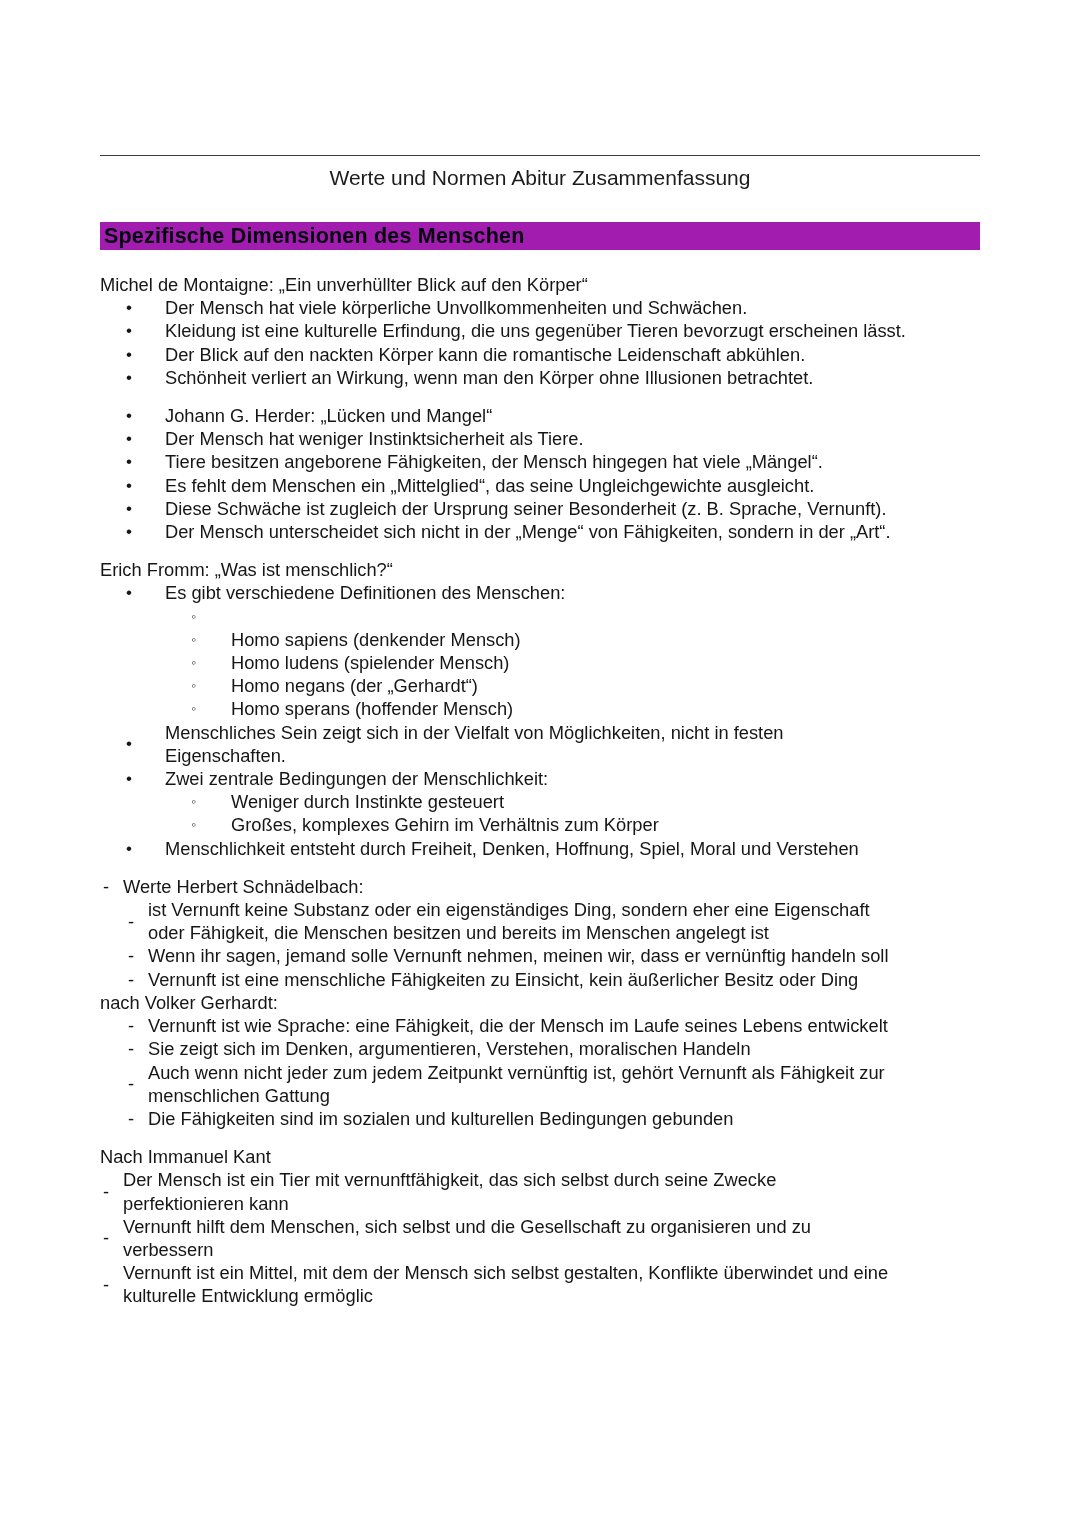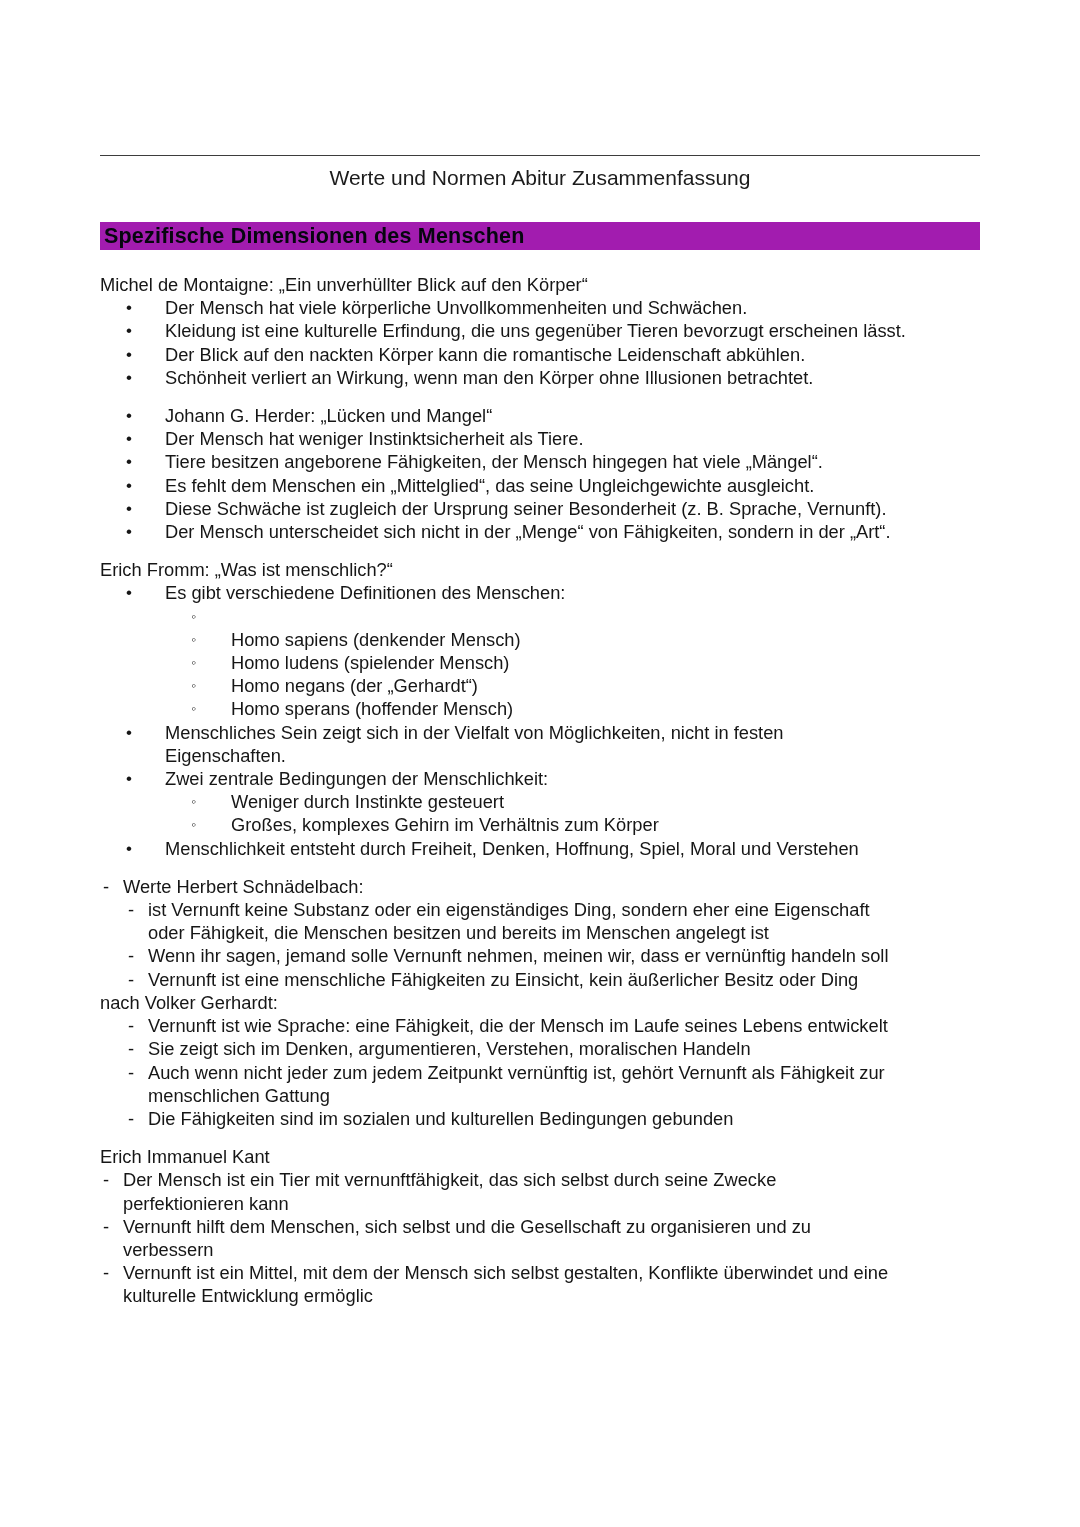--- a/index.html
+++ b/index.html
@@ -45,21 +45,21 @@
     letter-spacing: 0.2px;
     background: #1567ef; 
     color: #06060f;
   }
   .blocks {
     margin-top: 23px;
     font-size: 18.3px;
     line-height: 23.2px;
     color: #161616;
   }
-  .row { display: flex; align-items: flex-start; }
+  .row { display: flex; align-items: center; }
   .row .marker {
     flex: none;
     line-height: 23.2px;
     text-align: left;
   }
   .row .text {
     flex: 1 1 auto;
     white-space: pre-wrap;
   }
   .plain { padding-left: 0; }
@@ -209,21 +209,21 @@
           <span class="marker">-</span>
           <span class="text">Auch wenn nicht jeder zum jedem Zeitpunkt vernünftig ist, gehört Vernunft als Fähigkeit zur
 menschlichen Gattung</span>
         </div>
         <div class="row dash-sub">
           <span class="marker">-</span>
           <span class="text">Die Fähigkeiten sind im sozialen und kulturellen Bedingungen gebunden</span>
         </div>
         <div class="row spacer"></div>
         <div class="row plain">
-          <span class="text">Erich Immanuel Kant</span>
+          <span class="text">Nach Immanuel Kant</span>
         </div>
         <div class="row dash">
           <span class="marker">-</span>
           <span class="text">Der Mensch ist ein Tier mit vernunftfähigkeit, das sich selbst durch seine Zwecke
 perfektionieren kann</span>
         </div>
         <div class="row dash">
           <span class="marker">-</span>
           <span class="text">Vernunft hilft dem Menschen, sich selbst und die Gesellschaft zu organisieren und zu
 verbessern</span>

